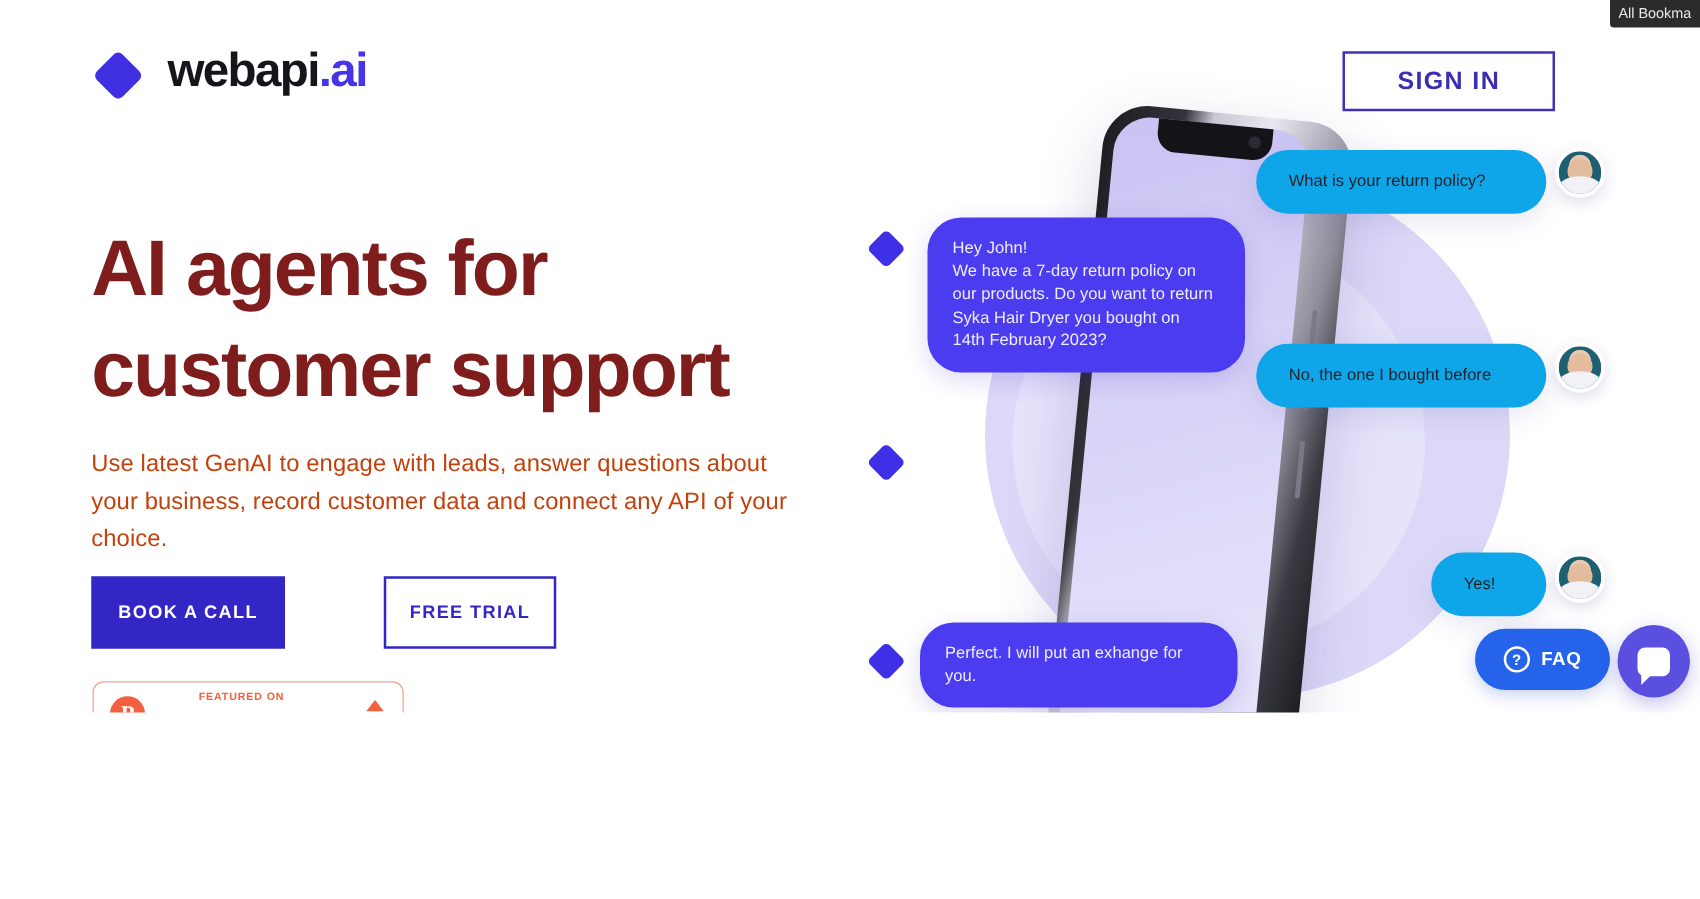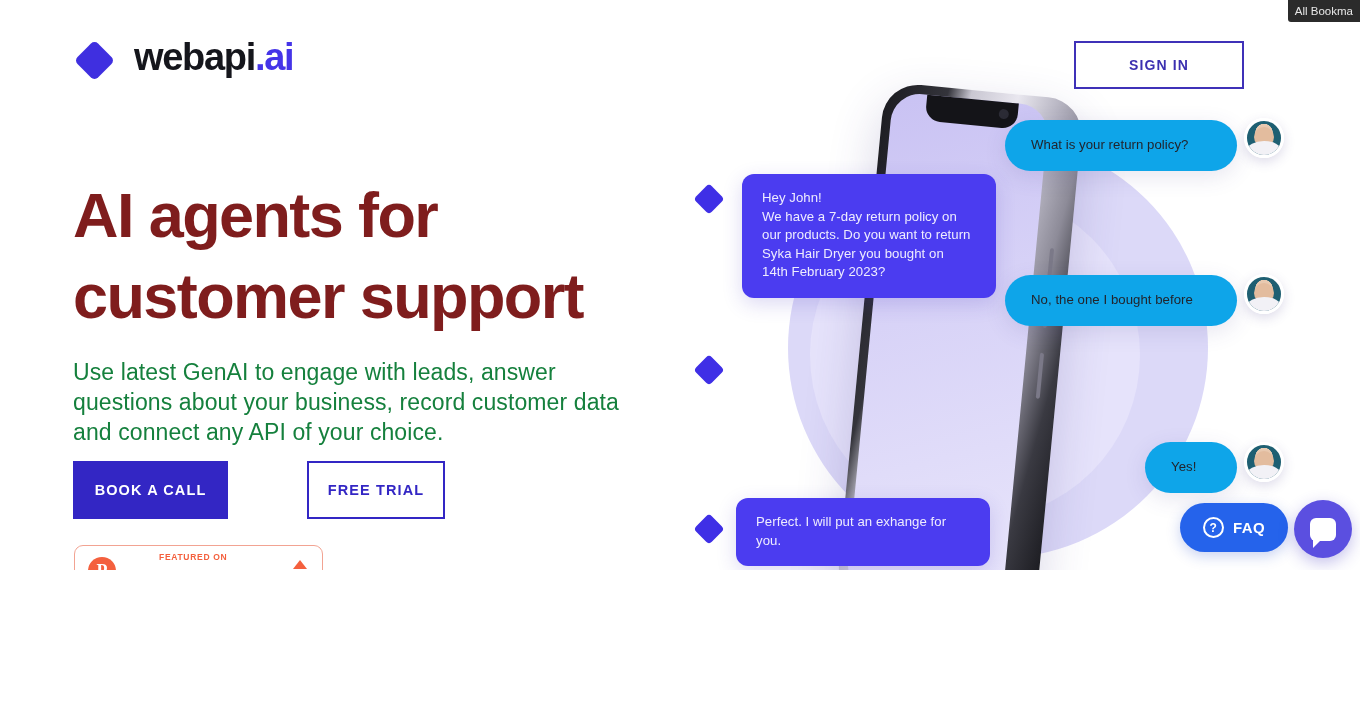--- a/index.html
+++ b/index.html
@@ -39,38 +39,38 @@
     font-size:38px; font-weight:bold; letter-spacing:-1.3px;
     color:#15161c;
   }
   .logo-text .ai { color:#4534e8; }
 
   .signin-btn {
     position:absolute; right:116px; top:41px;
     width:170px; height:48px;
     border:2px solid #3f31b8;
     background:#fff; color:#3b2fb0;
-    font-size:14px; font-weight:bold; letter-spacing:1.1px;
+    font-size:20px; font-weight:bold; letter-spacing:1.1px;
     display:flex; align-items:center; justify-content:center;
     cursor:pointer;
   }
 
   
   .headline {
     position:absolute; left:73px; top:175px;
     width:620px;
     font-size:63px; line-height:81px;
     font-weight:bold; letter-spacing:-1.6px;
     color:#7f1d1d;
   }
   .subhead {
     position:absolute; left:73px; top:357px;
     width:560px;
-    font-size:23px; line-height:30px;
-    color:#15803d; letter-spacing:0.1px;
+    font-size:19px; line-height:30px;
+    color:#c2410c; letter-spacing:0.1px;
   }
 
   .cta-row { position:absolute; left:73px; top:461px; display:flex; }
   .btn-primary {
     width:155px; height:58px;
     background:#3326c4; color:#fff;
     font-size:14.5px; font-weight:bold; letter-spacing:1.1px;
     display:flex; align-items:center; justify-content:center;
     cursor:pointer;
   }
@@ -172,21 +172,21 @@
   }
 
   
   .bubble {
     position:absolute;
     font-size:13.2px; line-height:18.5px;
     letter-spacing:0.05px;
   }
   .bubble.bot {
     background:#4b3cf0; color:#eeecfe;
-    border-radius:12px; padding:15px 24px 16px 20px;
+    border-radius:27px; padding:15px 24px 16px 20px;
     box-shadow:0 6px 20px rgba(60,45,190,.18);
   }
   .bubble.user {
     background:#0ea5e9; color:#22242c;
     border-radius:30px; padding:16px 26px;
     box-shadow:0 6px 22px rgba(70,60,140,.13);
     white-space:nowrap;
   }
   .avatar {
     position:absolute; width:40px; height:40px; border-radius:50%;

